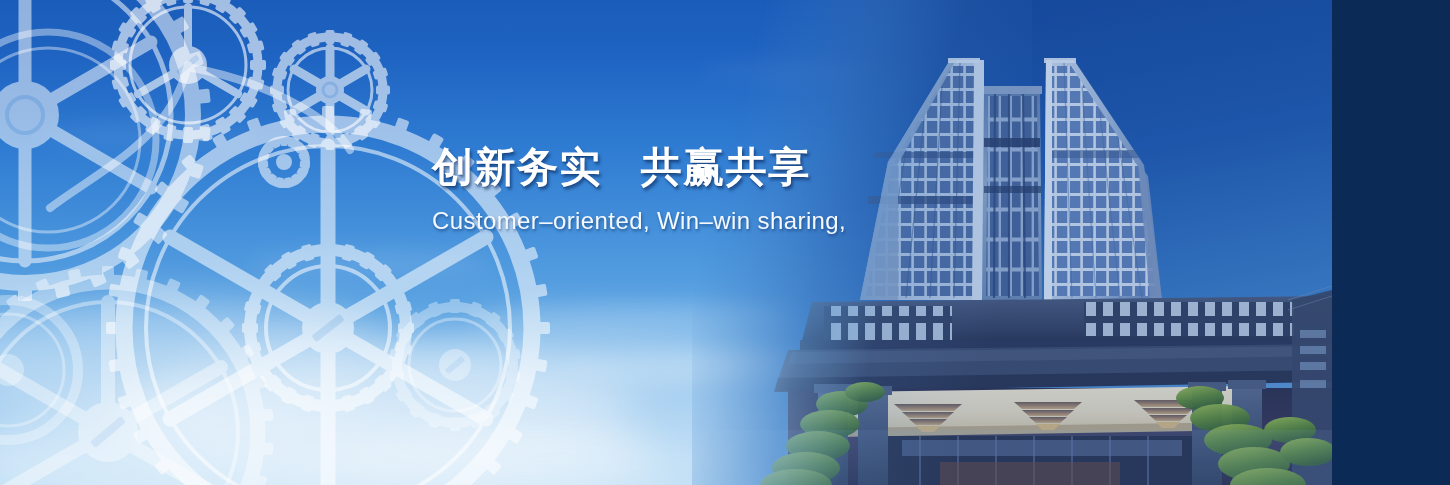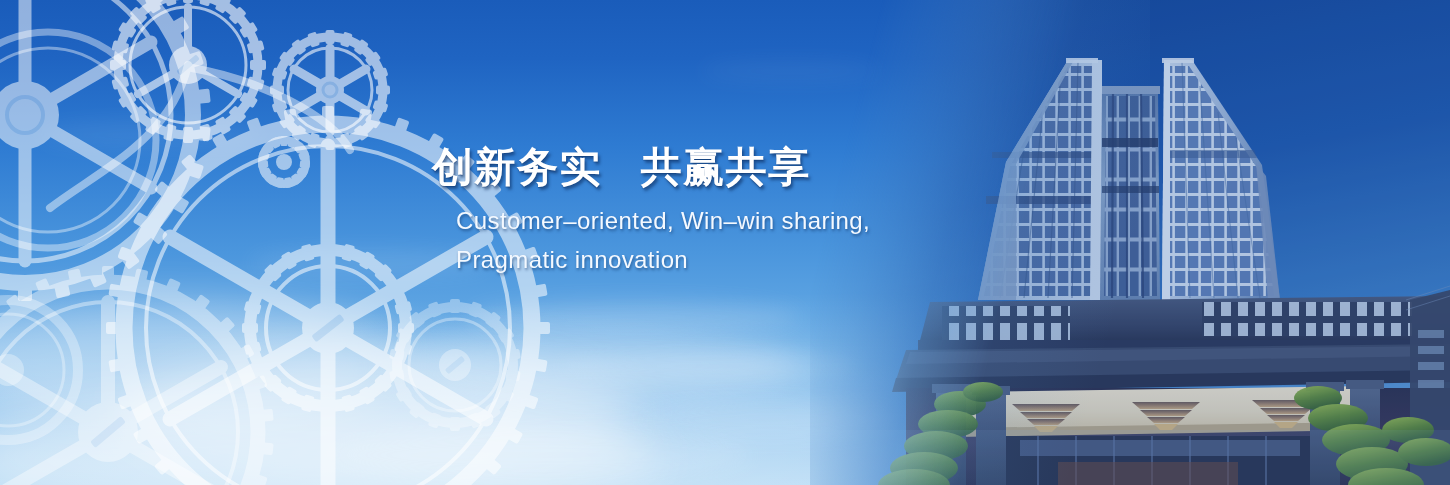--- a/index.html
+++ b/index.html
@@ -4,21 +4,21 @@
 <title>Corporate Banner</title>
 <style>
   * { margin:0; padding:0; box-sizing:border-box; }
   html,body{ background:#0b2a55; }
   body{
     font-family:"Liberation Sans","DejaVu Sans",sans-serif;
   }
 
   #banner{
     position:relative;
-    width:1450px;
+    width:1332px;
     height:485px;
     overflow:hidden;
     background:#2a6fc4;
   }
 
   
   .sky{
     position:absolute; inset:0;
     background:
       linear-gradient(180deg,
@@ -84,21 +84,20 @@
     white-space:pre;
   }
   .en-line{
     font-size:24px;
     font-weight:500;
     line-height:1.62;
     letter-spacing:.4px;
     color:#f4f9ff;
     text-shadow:1px 2px 3px rgba(12,45,95,.55);
     margin-top:8px;
-    margin-left:24px;
   }
   .en-line.second{ margin-top:0; }
 </style>
 </head>
 <body>
 
 <div id="banner">
 
   <div class="sky"></div>
   <div class="sky-glow"></div>
@@ -1080,16 +1079,15 @@
 
       <rect width="340" height="485" fill="url(#hazeL)" opacity=".85"></rect>
 
       <rect y="430" width="640" height="55" fill="#7fb4e4" opacity=".10"></rect>
     </svg>
   </div>
 
   <div class="copy">
     <div class="cn-line">创新务实   共赢共享</div>
     <div class="en-line">Customer–oriented, Win–win sharing,</div>
-    <div class="en-line second">Pragmatic innovation</div>
   </div>
 
 </div>
 
 </body></html>

